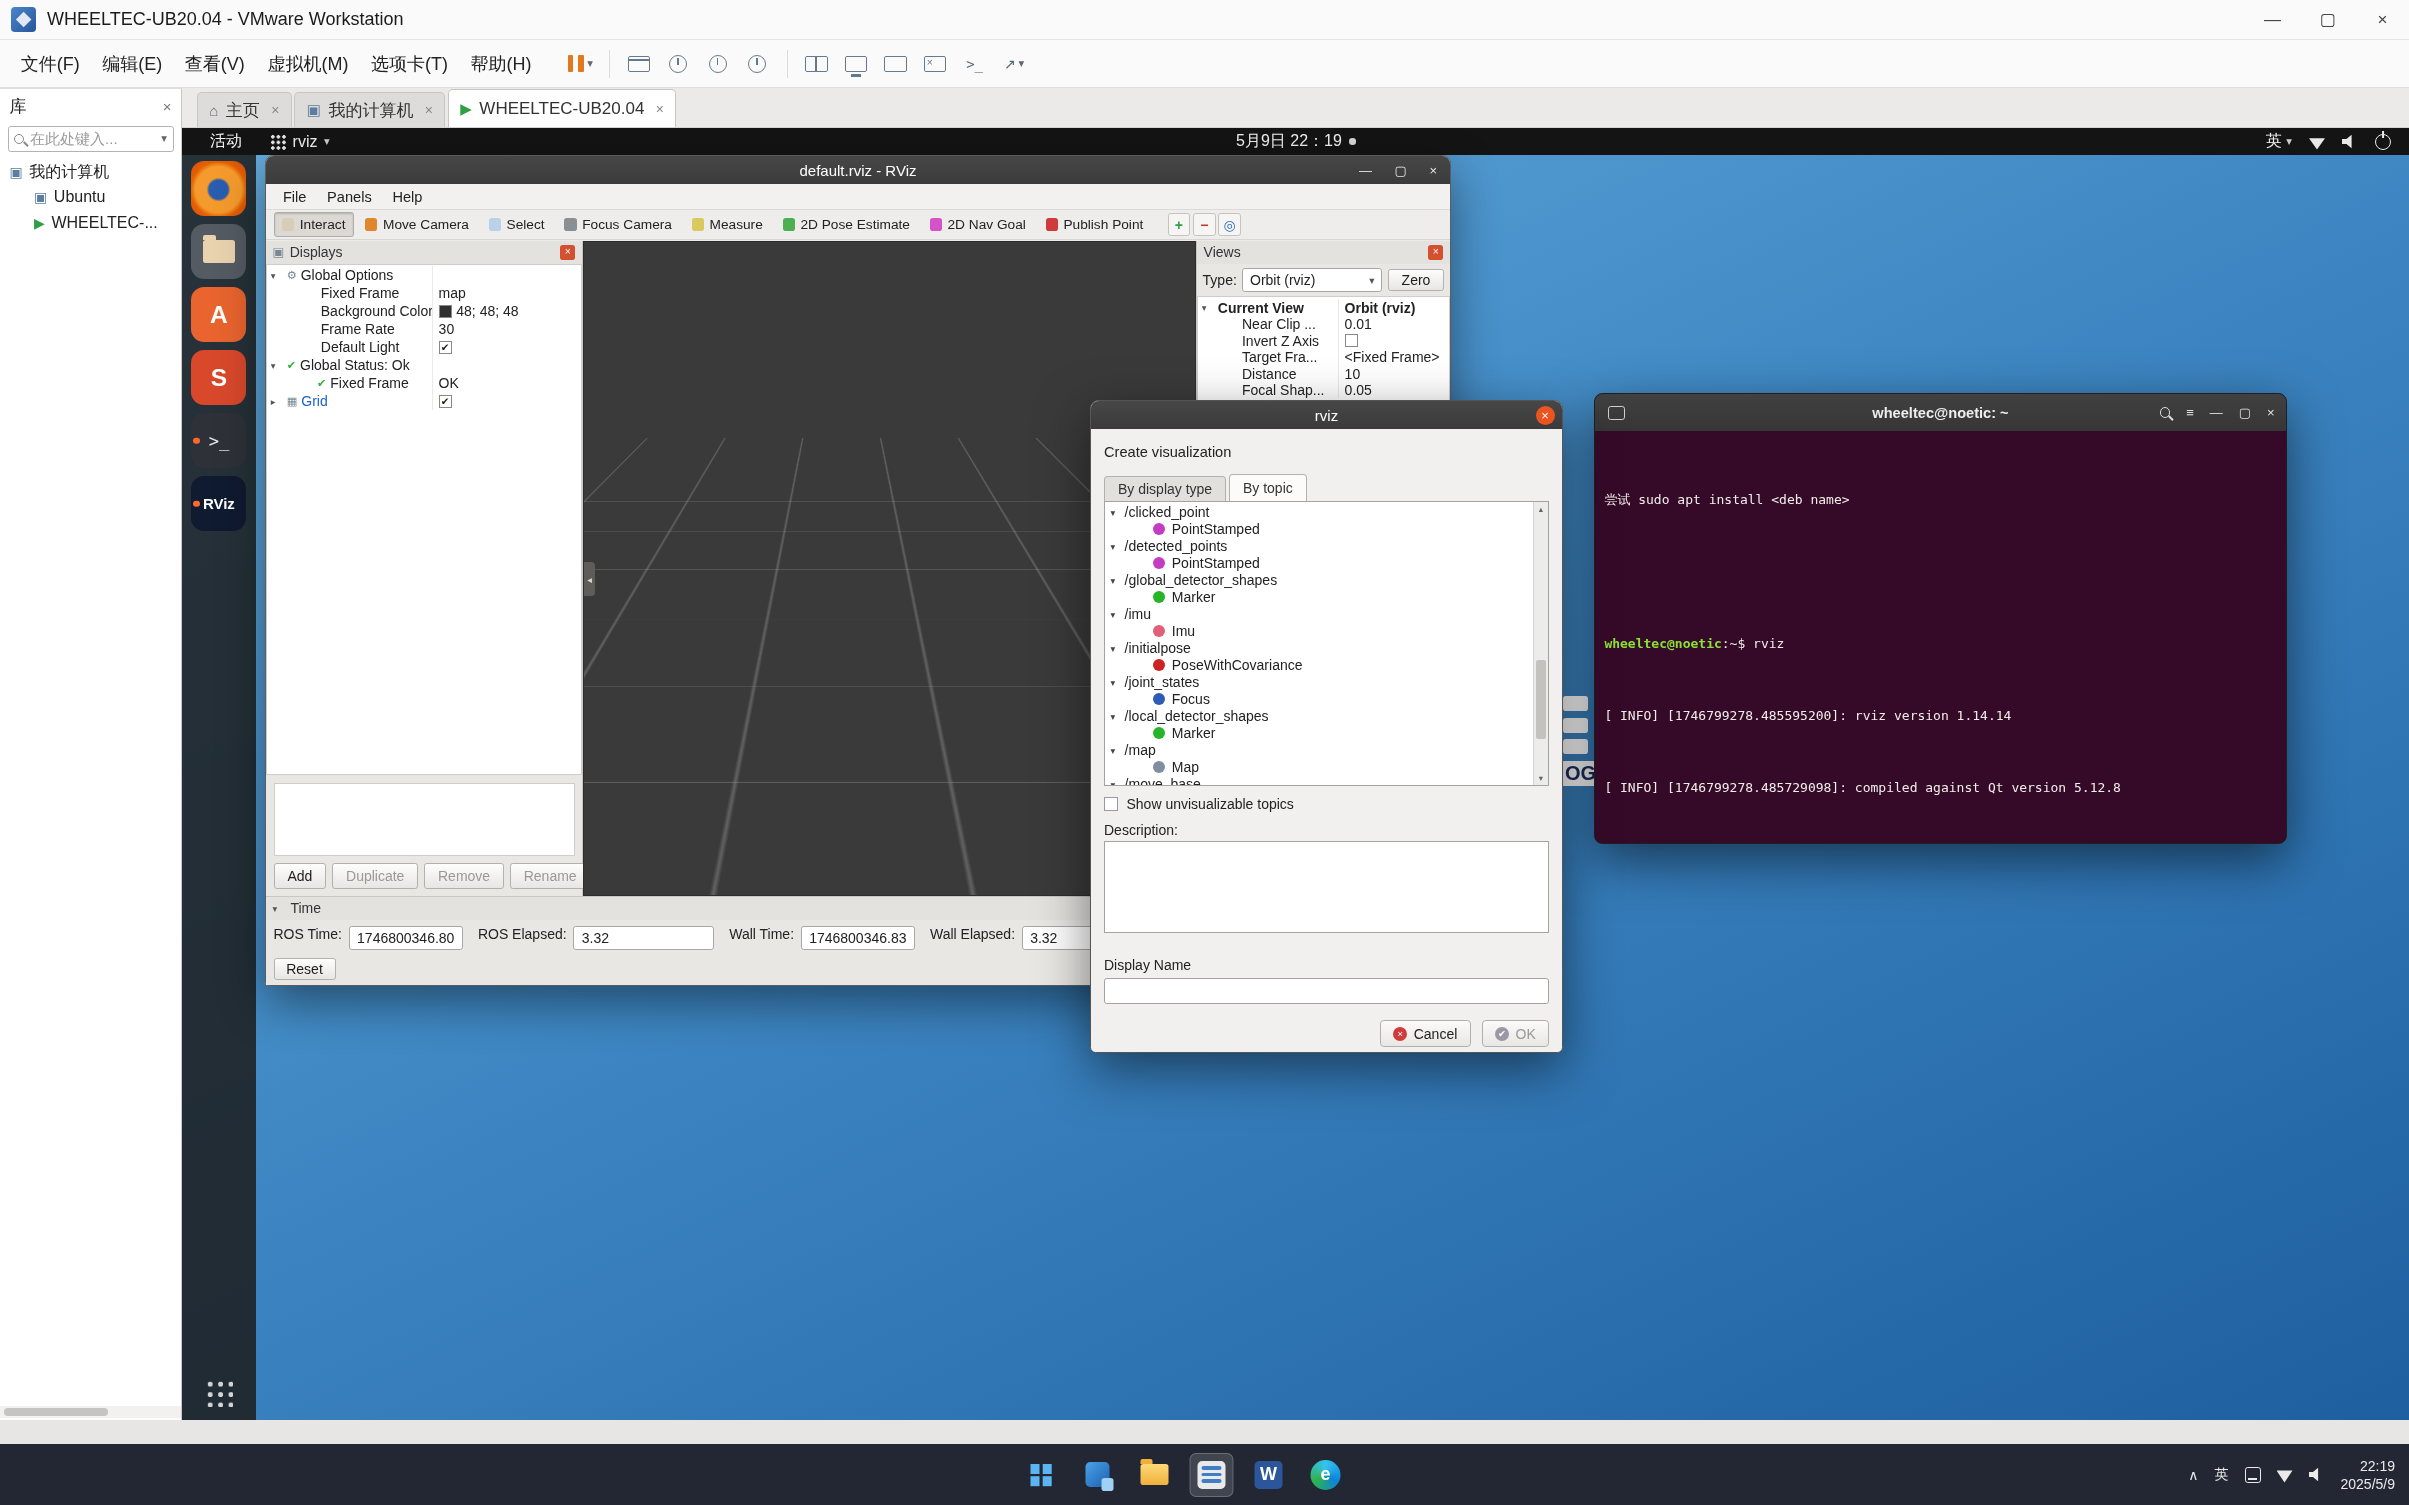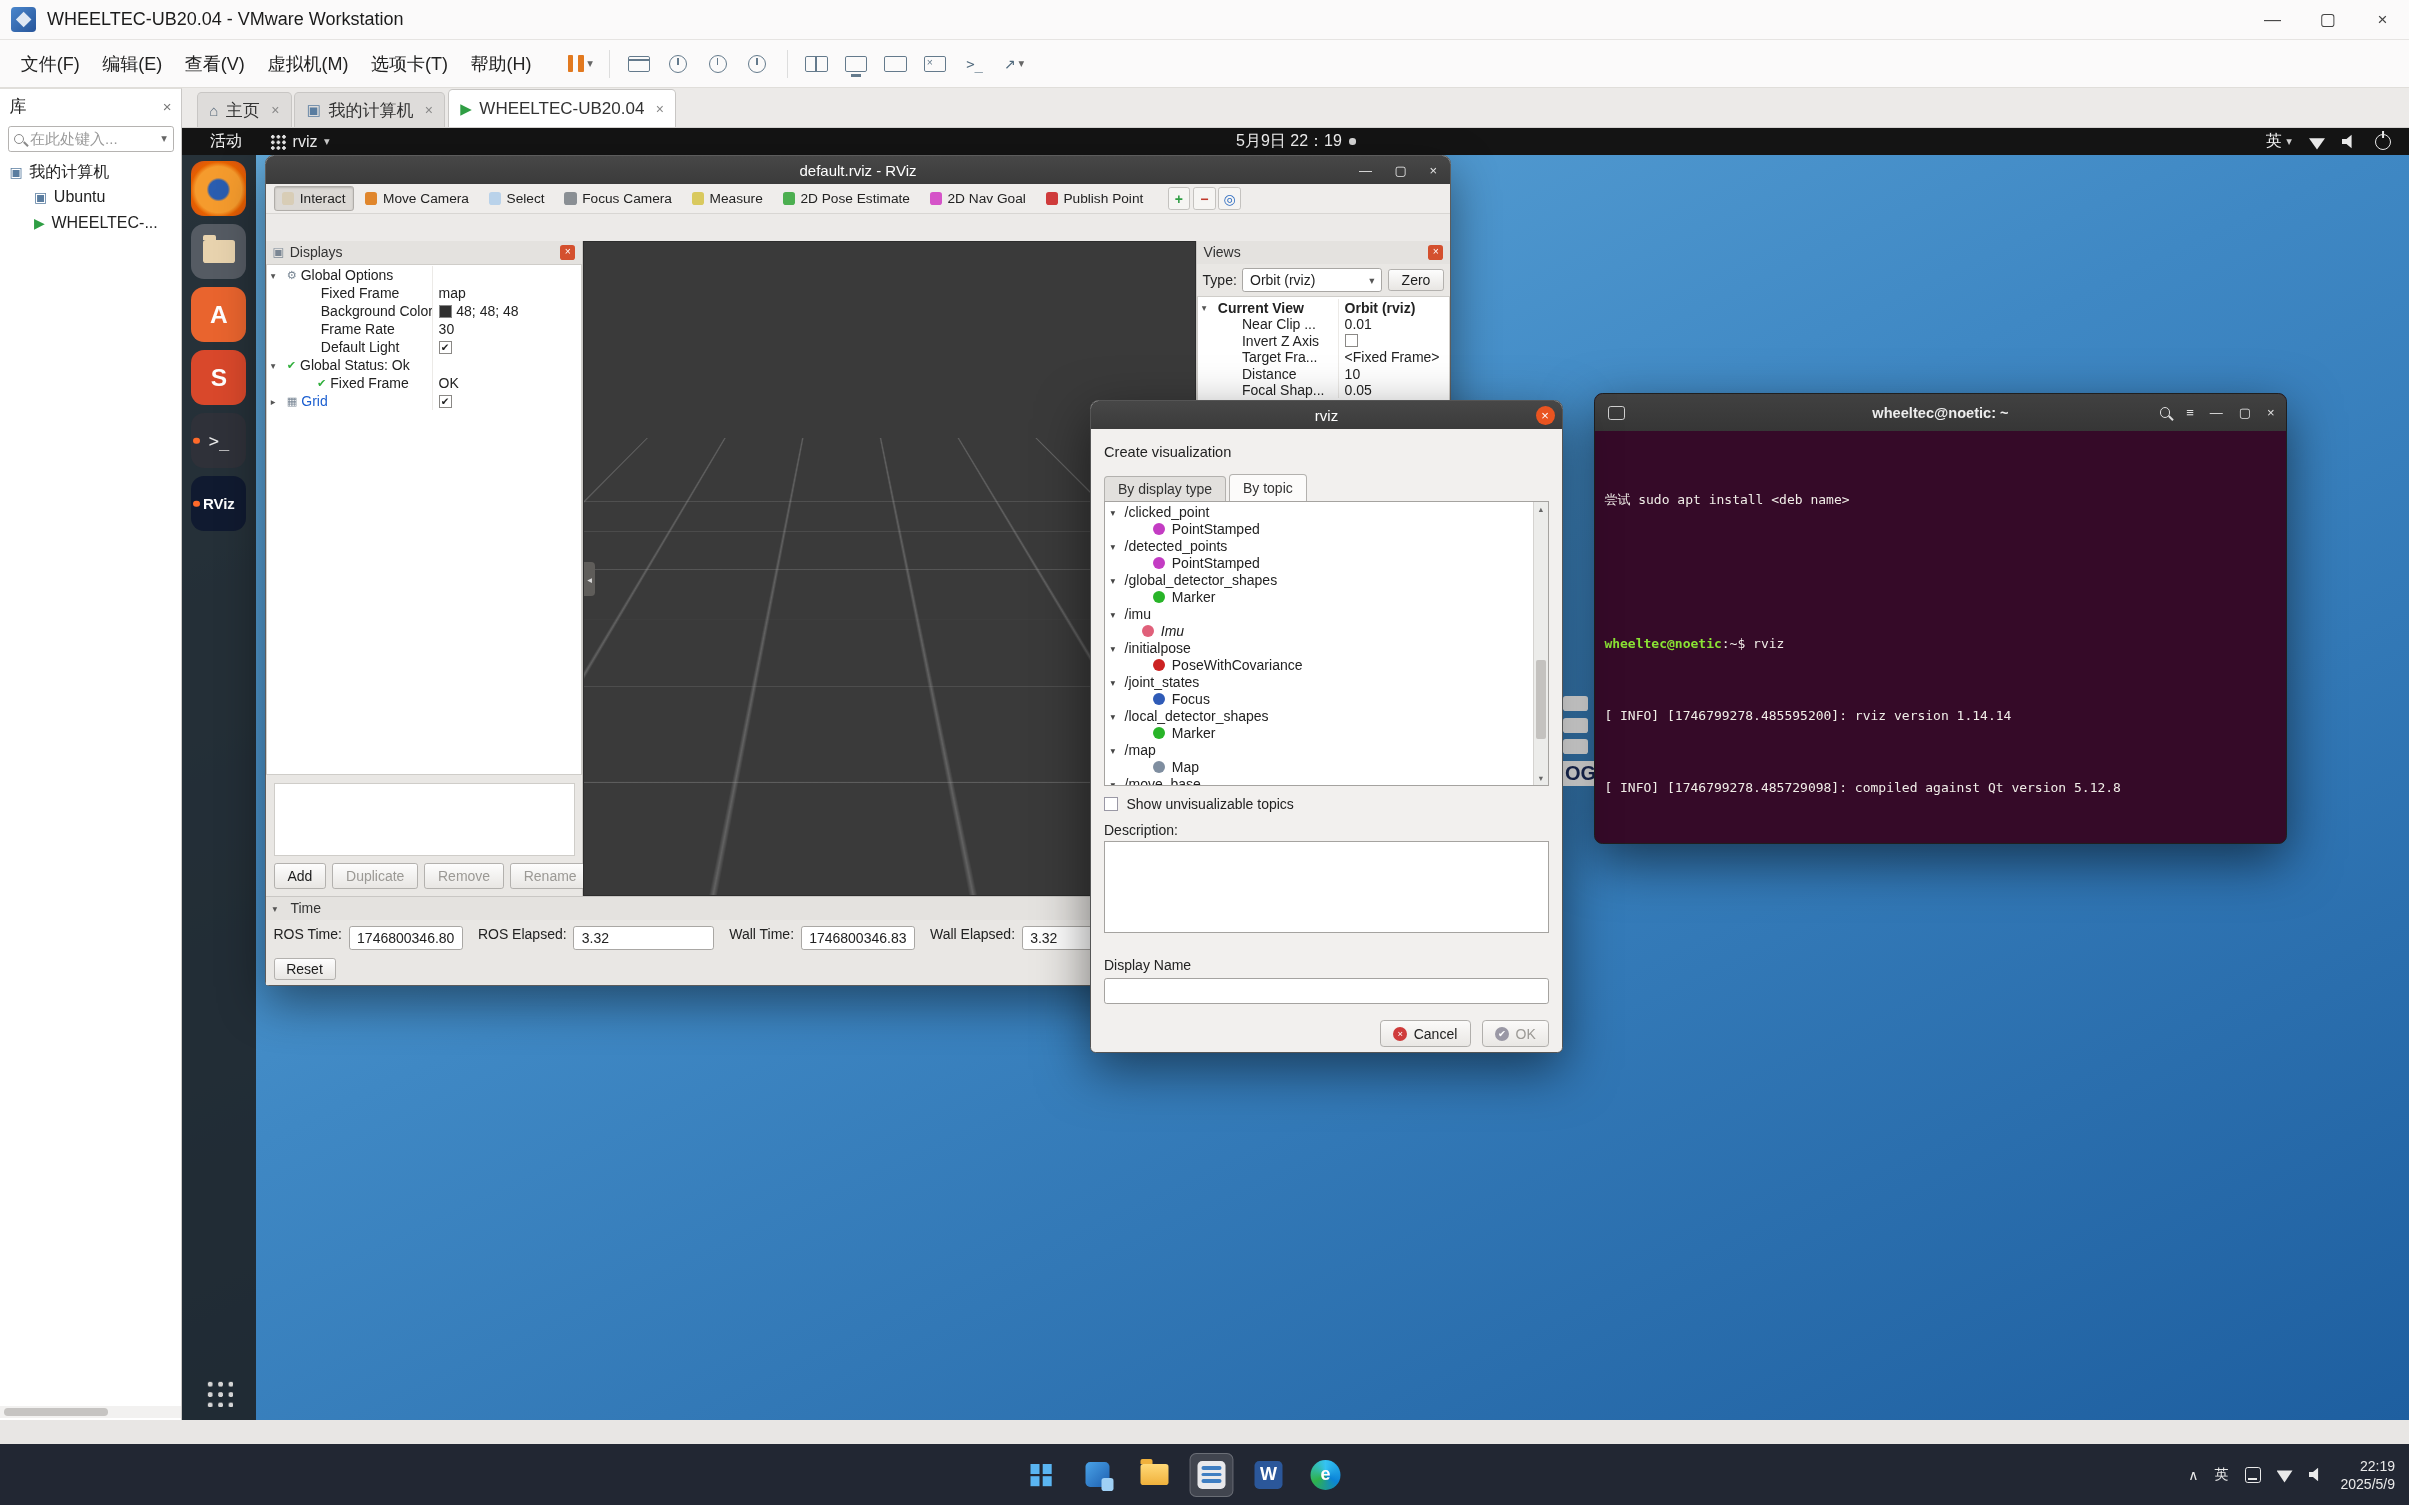--- a/index.html
+++ b/index.html
@@ -421,20 +421,25 @@
 
     <div id="rviz">
       <div class="dark-titlebar">
         <span>default.rviz - RViz</span>
         <span class="dt-btns">
           <span>—</span>
           <span>▢</span>
           <span>×</span>
         </span>
       </div>
+      <div id="rviz-menubar">
+        <span class="rv-menu-item">File</span>
+          <span class="rv-menu-item">Panels</span>
+          <span class="rv-menu-item">Help</span>
+      </div>
       <div id="rviz-toolbar">
         <div style="display:flex;gap:2.8px;align-items:center">
 
             <div class="tool active">
               <span class="tool-ic" style="background: rgb(216, 205, 182);"></span>
               <span>Interact</span>
             </div>
 
             <div class="tool">
               <span class="tool-ic" style="background: rgb(224, 134, 44);"></span>
@@ -771,21 +776,21 @@
             <span class="ticon" style="background: rgb(40, 180, 40);"></span>
             <span>Marker</span>
           </div>
 
           <div class="trow" style="padding-left: 5.6px;">
             <span class="tarrow">▾</span>
 
             <span>/imu</span>
           </div>
 
-          <div class="trow has-icon" style="padding-left: 23px; font-style: italic;">
+          <div class="trow has-icon" style="padding-left: 34px;">
             <span class="tarrow"></span>
             <span class="ticon" style="background: rgb(224, 96, 122);"></span>
             <span>Imu</span>
           </div>
 
           <div class="trow" style="padding-left: 5.6px;">
             <span class="tarrow">▾</span>
 
             <span>/initialpose</span>
           </div>

